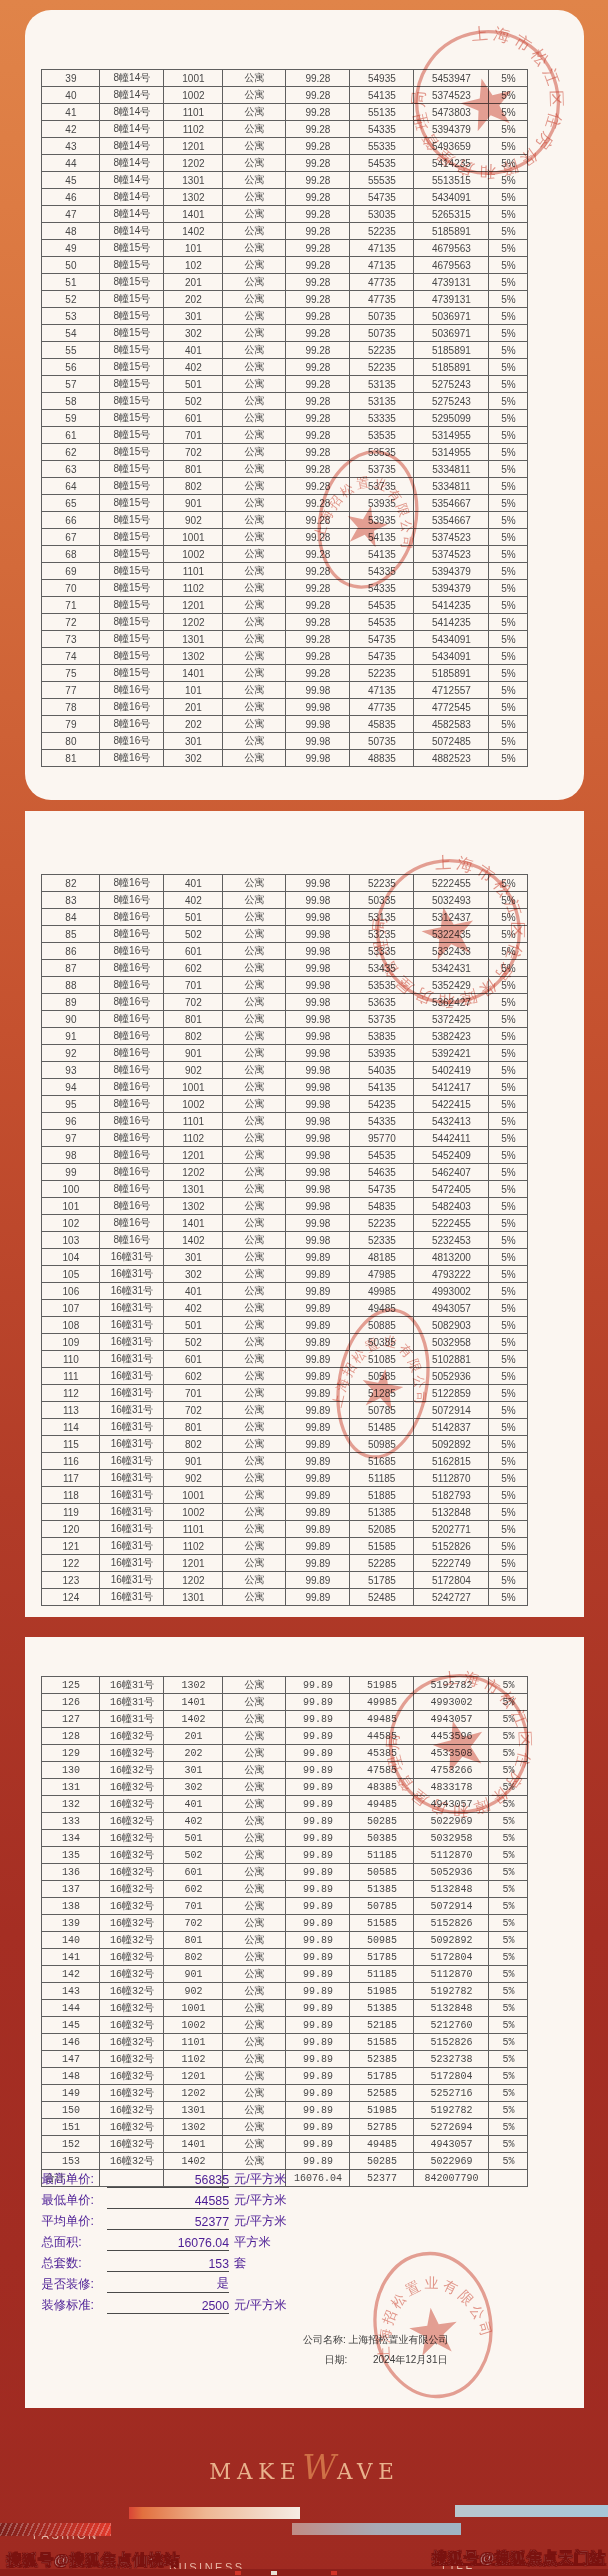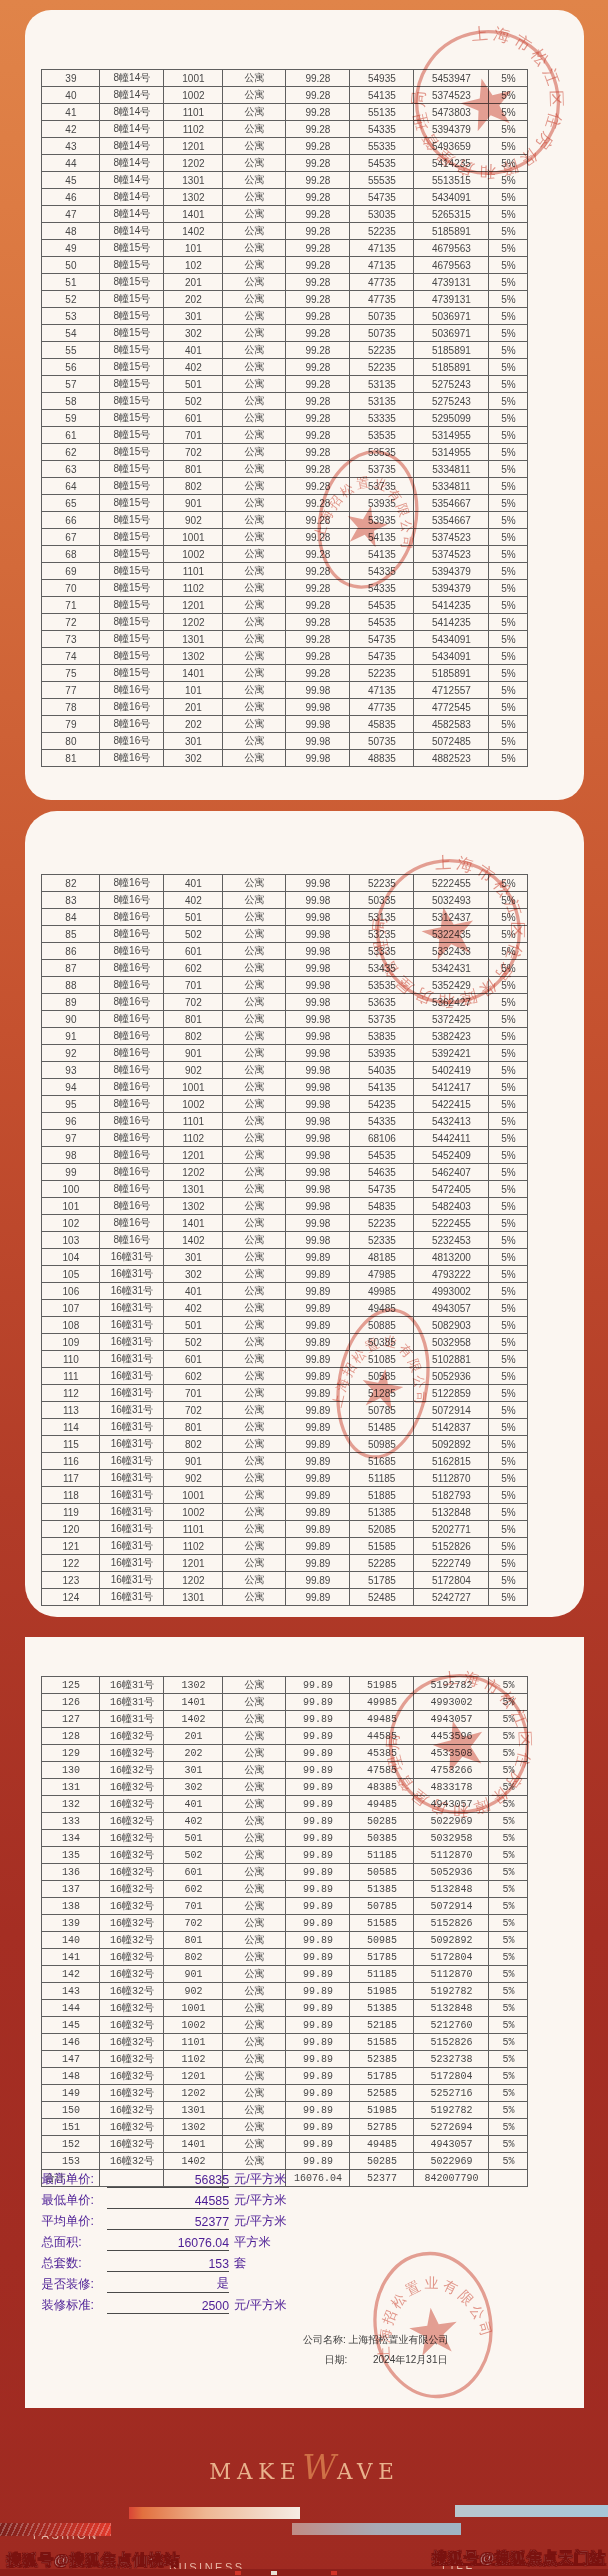--- a/index.html
+++ b/index.html
@@ -5,21 +5,21 @@
   html,body{margin:0;padding:0;}
   body{
     width:609px;height:2576px;position:relative;overflow:hidden;
     font-family:"Liberation Sans","DejaVu Sans",sans-serif;
     background:linear-gradient(180deg,#e08449 0%,#dd7b43 8%,#d36a3a 22%,#c5512f 40%,#b23c28 58%,#a52e23 75%,#9f2a21 100%);
   }
   .panel{
     position:absolute;left:25px;width:559px;background:#fbf6f1;
   }
   #panel1{top:10px;height:790px;border-radius:26px;}
-  #panel2{top:811px;height:806px;border-radius:32px;}
+  #panel2{top:811px;height:806px;}
   #panel3{top:1637px;height:771px;}
   table.price-table{
     border-collapse:collapse;table-layout:fixed;width:487px;
     font-size:10px;color:#474747;
   }
   table.price-table td{
     border:0.8px solid #5f5f5f;text-align:center;vertical-align:middle;
     padding:0;overflow:hidden;white-space:nowrap;
   }
   #table1 tr,#table2 tr{height:17px;}
@@ -654,21 +654,21 @@
           <td>54335</td>
           <td>5432413</td>
           <td>5%</td>
         </tr>
         <tr>
           <td>97</td>
           <td>8幢16号</td>
           <td>1102</td>
           <td>公寓</td>
           <td>99.98</td>
-          <td>68106</td>
+          <td>95770</td>
           <td>5442411</td>
           <td>5%</td>
         </tr>
         <tr>
           <td>98</td>
           <td>8幢16号</td>
           <td>1201</td>
           <td>公寓</td>
           <td>99.98</td>
           <td>54535</td>

